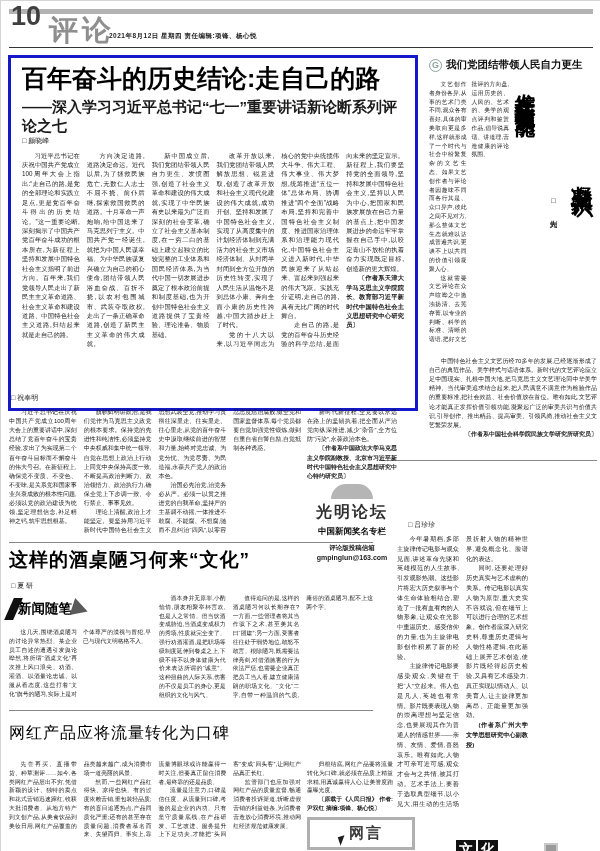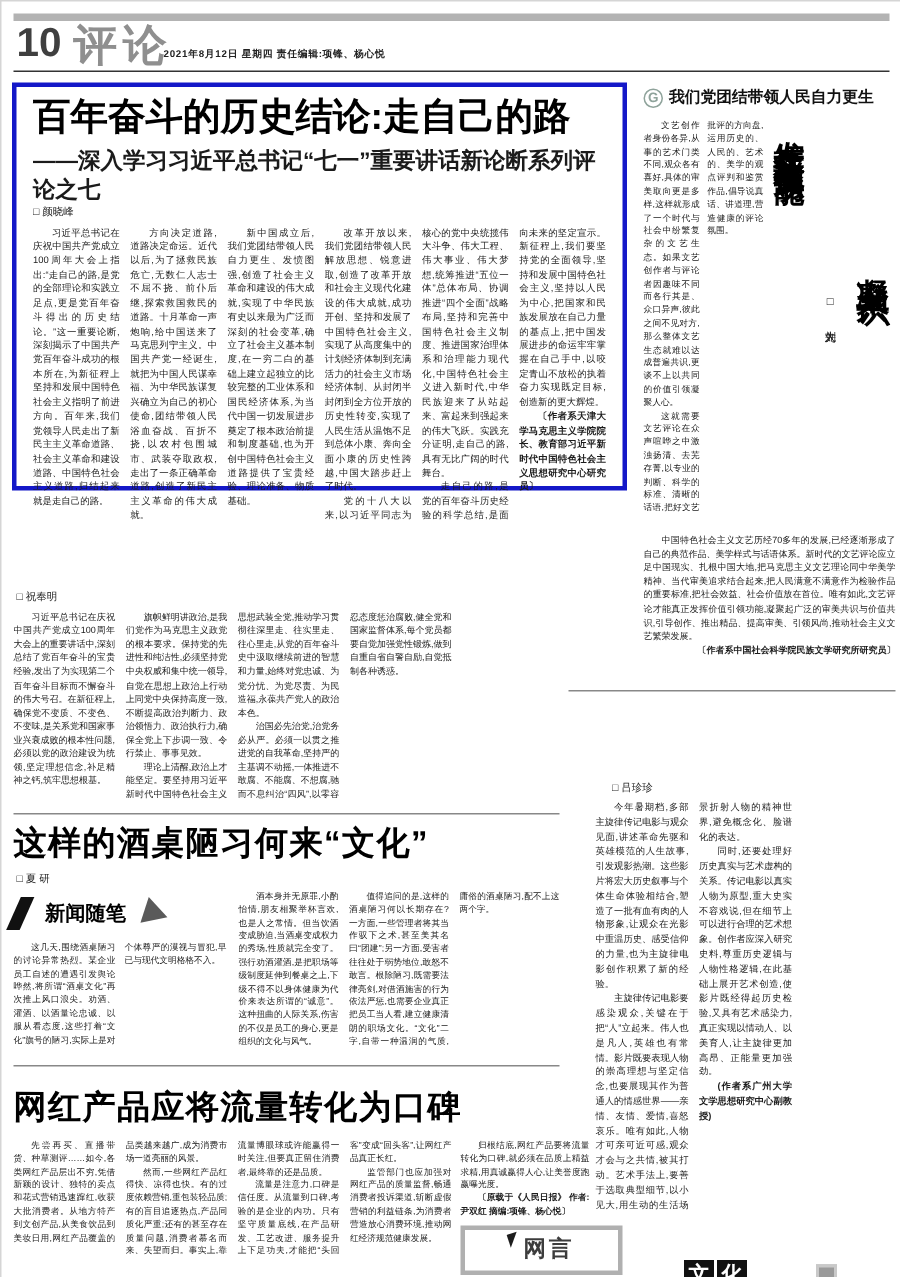--- a/index.html
+++ b/index.html
@@ -1,36 +1,36 @@
 <!DOCTYPE html>
 <html><head>
 <meta charset="utf-8">
 <style>
   html,body{margin:0;padding:0;background:#e9e9e9;}
   #paper{position:relative;width:600px;height:851px;background:#ffffff;border:1px solid #d5d5d5;
          font-family:"Liberation Sans",sans-serif;color:#1b1b1b;overflow:hidden;margin:0 auto;}
   .abs{position:absolute;}
   
   .topbar{left:8px;top:8px;width:584px;height:5px;background:#b3b3b3;}
-  .pagenum{left:10px;top:12px;font-size:27px;font-weight:bold;color:#3f3f3f;}
+  .pagenum{left:10px;top:0;font-size:27px;font-weight:bold;color:#3f3f3f;}
   .section-title{left:48px;top:10px;font-size:29px;font-weight:bold;color:#8f8f8f;letter-spacing:4px;}
   .dateline{left:108px;top:31px;font-size:6.5px;font-weight:bold;color:#222;letter-spacing:.5px;}
   .masthead{right:12px;top:11px;font-size:27px;font-weight:bold;font-style:italic;
             font-family:"DejaVu Serif",serif;color:#141414;letter-spacing:5px;}
   .hrule{background:#333;height:1px;}
   
   .cols{column-fill:auto;text-align:justify;}
   .cols p, .plain p{margin:0;text-indent:2em;}
   .body6{font-size:6.3px;line-height:1.5;}
   .body58{font-size:5.8px;line-height:1.52;}
   .body60{font-size:6px;line-height:1.52;}
   .body62{font-size:6.2px;line-height:1.58;}
   .credit{font-weight:bold;}
   
-  .lead-box{left:7px;top:54px;width:410px;height:272px;border:3px solid #1418c8;background:#fff;
+  .lead-box{left:7px;top:54px;width:410px;height:356px;border:3px solid #1418c8;background:#fff;
             box-sizing:border-box;padding:7px 11px 6px 11px;}
   .lead-head{font-size:25px;font-weight:bold;color:#000;letter-spacing:0px;line-height:1.1;}
   .lead-sub{font-size:15px;font-weight:bold;margin-top:5px;}
   .author{font-size:7px;color:#222;}
   .lead-body{margin-top:5px;height:203px;column-count:6;column-gap:7px;}
   
   .series-head{left:428px;top:57px;display:flex;align-items:center;gap:4px;}
   .g-badge{width:13px;height:13px;border:1.5px solid #8fa39b;border-radius:50%;color:#8fa39b;
            font-size:9px;font-weight:bold;display:flex;align-items:center;justify-content:center;box-sizing:border-box;}
   .series-label{font-size:10.5px;font-weight:bold;color:#111;}
@@ -47,34 +47,34 @@
   .a2-author{left:10px;top:392px;}
   .a2-cols{left:8px;top:407px;width:292px;height:130px;column-count:4;column-gap:7px;}
   .a2-col5{left:306px;top:407px;width:90px;height:130px;text-align:justify;}
   .forum-box{margin-top:3px;text-align:center;}
   .forum-arc{width:42px;height:15px;background:#b5b5b5;border-radius:42px 42px 0 0;margin:0 auto;}
   .forum-title{font-size:16px;font-weight:bold;letter-spacing:2px;color:#2e2e2e;margin-top:1px;}
   .forum-sub{font-size:8.5px;font-weight:bold;color:#111;margin-top:1px;}
   .forum-line1{font-size:6.5px;font-weight:bold;margin-top:5px;}
   .forum-line2{font-size:7px;font-weight:bold;}
   
-  .a3-head{left:8px;top:546px;font-size:22px;font-weight:bold;letter-spacing:1px;color:#000;}
+  .a3-head{left:8px;top:546px;font-size:19px;font-weight:bold;letter-spacing:1px;color:#000;}
   .a3-author{left:10px;top:580px;}
   .a3-left{left:8px;top:593px;width:142px;}
-  .label-box{display:flex;align-items:center;gap:12px;height:30px;}
+  .label-box{display:flex;align-items:center;gap:0;height:30px;}
   .slash-icon{width:9px;height:22px;background:#111;transform:skewX(-24deg);}
   .label-text{font-size:13.5px;font-weight:bold;color:#000;}
   .page-icon{width:0;height:0;border-left:16px solid #5a5a5a;border-top:9px solid transparent;border-bottom:9px solid transparent;transform:rotate(18deg);}
   .a3-minicols{margin-top:4px;height:76px;column-count:2;column-gap:6px;}
   .a3-right{left:158px;top:593px;width:214px;height:112px;column-count:3;column-gap:7px;}
   
-  .a4-head{left:8px;top:722px;font-size:22px;font-weight:bold;letter-spacing:1px;color:#000;}
+  .a4-head{left:8px;top:722px;font-size:16px;font-weight:normal;letter-spacing:1px;color:#000;}
   .a4-cols{left:8px;top:759px;width:292px;height:86px;column-count:4;column-gap:7px;}
   .a4-col5{left:306px;top:759px;width:86px;height:86px;text-align:justify;}
-  .wangyan{margin:4px auto 0 auto;width:62px;border:3px solid #b0b0b0;display:flex;align-items:flex-start;
+  .wangyan{margin:4px auto 0 auto;width:62px;border:3px solid #b0b0b0;display:flex;align-items:flex-end;
            justify-content:center;gap:3px;padding:2px 20px;}
   .cursor-icon{width:0;height:0;border-top:9px solid #1d1d1d;border-right:7px solid transparent;transform:rotate(-18deg);}
   .wangyan-text{font-size:15px;font-weight:bold;color:#3c3c3c;letter-spacing:2px;}
   
   .a5-head{left:406px;top:463px;width:192px;font-size:22px;font-weight:bold;line-height:1.2;color:#000;}
   .a5-author{left:407px;top:519px;}
   .a5-cols{left:396px;top:533px;width:200px;height:278px;column-count:3;column-gap:7px;}
   .culture-logo{left:455px;top:814px;display:flex;align-items:center;gap:2px;}
   .cl-sq{width:20px;height:20px;background:#111;color:#fff;font-size:14px;font-weight:bold;
          display:flex;align-items:center;justify-content:center;}
@@ -132,20 +132,31 @@
 
   <div class="abs author a2-author">□ 祝奉明</div>
   <div class="abs a2-cols cols body60">
     <div>
         <p>习近平总书记在庆祝中国共产党成立100周年大会上的重要讲话中,深刻总结了党百年奋斗的宝贵经验,发出了为实现第二个百年奋斗目标而不懈奋斗的伟大号召。在新征程上,确保党不变质、不变色、不变味,是关系党和国家事业兴衰成败的根本性问题,必须以党的政治建设为统领,坚定理想信念,补足精神之钙,筑牢思想根基。</p>
         <p>旗帜鲜明讲政治,是我们党作为马克思主义政党的根本要求。保持党的先进性和纯洁性,必须坚持党中央权威和集中统一领导,自觉在思想上政治上行动上同党中央保持高度一致,不断提高政治判断力、政治领悟力、政治执行力,确保全党上下步调一致、令行禁止、事事见效。</p>
         <p>理论上清醒,政治上才能坚定。要坚持用习近平新时代中国特色社会主义思想武装全党,推动学习贯彻往深里走、往实里走、往心里走,从党的百年奋斗史中汲取继续前进的智慧和力量,始终对党忠诚、为党分忧、为党尽责、为民造福,永葆共产党人的政治本色。</p>
         <p>治国必先治党,治党务必从严。必须一以贯之推进党的自我革命,坚持严的主基调不动摇,一体推进不敢腐、不能腐、不想腐,驰而不息纠治“四风”,以零容忍态度惩治腐败,健全党和国家监督体系,每个党员都要自觉加强党性锻炼,做到自重自省自警自励,自觉抵制各种诱惑。</p>
       </div>
   </div>
+  <div class="abs a2-col5 plain body60">
+    <p>新时代新征程,全党要以永远在路上的坚韧执着,把全面从严治党向纵深推进,减少“杂音”,全方位防“污染”,永葆政治本色。</p>
+    <p class="credit">〔作者系中国政法大学马克思主义学院副教授、北京市习近平新时代中国特色社会主义思想研究中心特约研究员〕</p>
+    <div class="forum-box">
+      <div class="forum-arc"></div>
+      <div class="forum-title">光明论坛</div>
+      <div class="forum-sub">中国新闻奖名专栏</div>
+      <div class="forum-line1">评论版投稿信箱</div>
+      <div class="forum-line2">gmpinglun@163.com</div>
+    </div>
+  </div>
   <div class="abs hrule" style="left:8px;top:541px;width:364px;background:#888;"></div>
 
   <div class="abs a3-head">这样的酒桌陋习何来“文化”</div>
   <div class="abs author a3-author">□ 夏 研</div>
   <div class="abs a3-left">
     <div class="label-box">
       <div class="slash-icon"></div>
       <div class="label-text">新闻随笔</div>
       <div class="page-icon"></div>
     </div>

